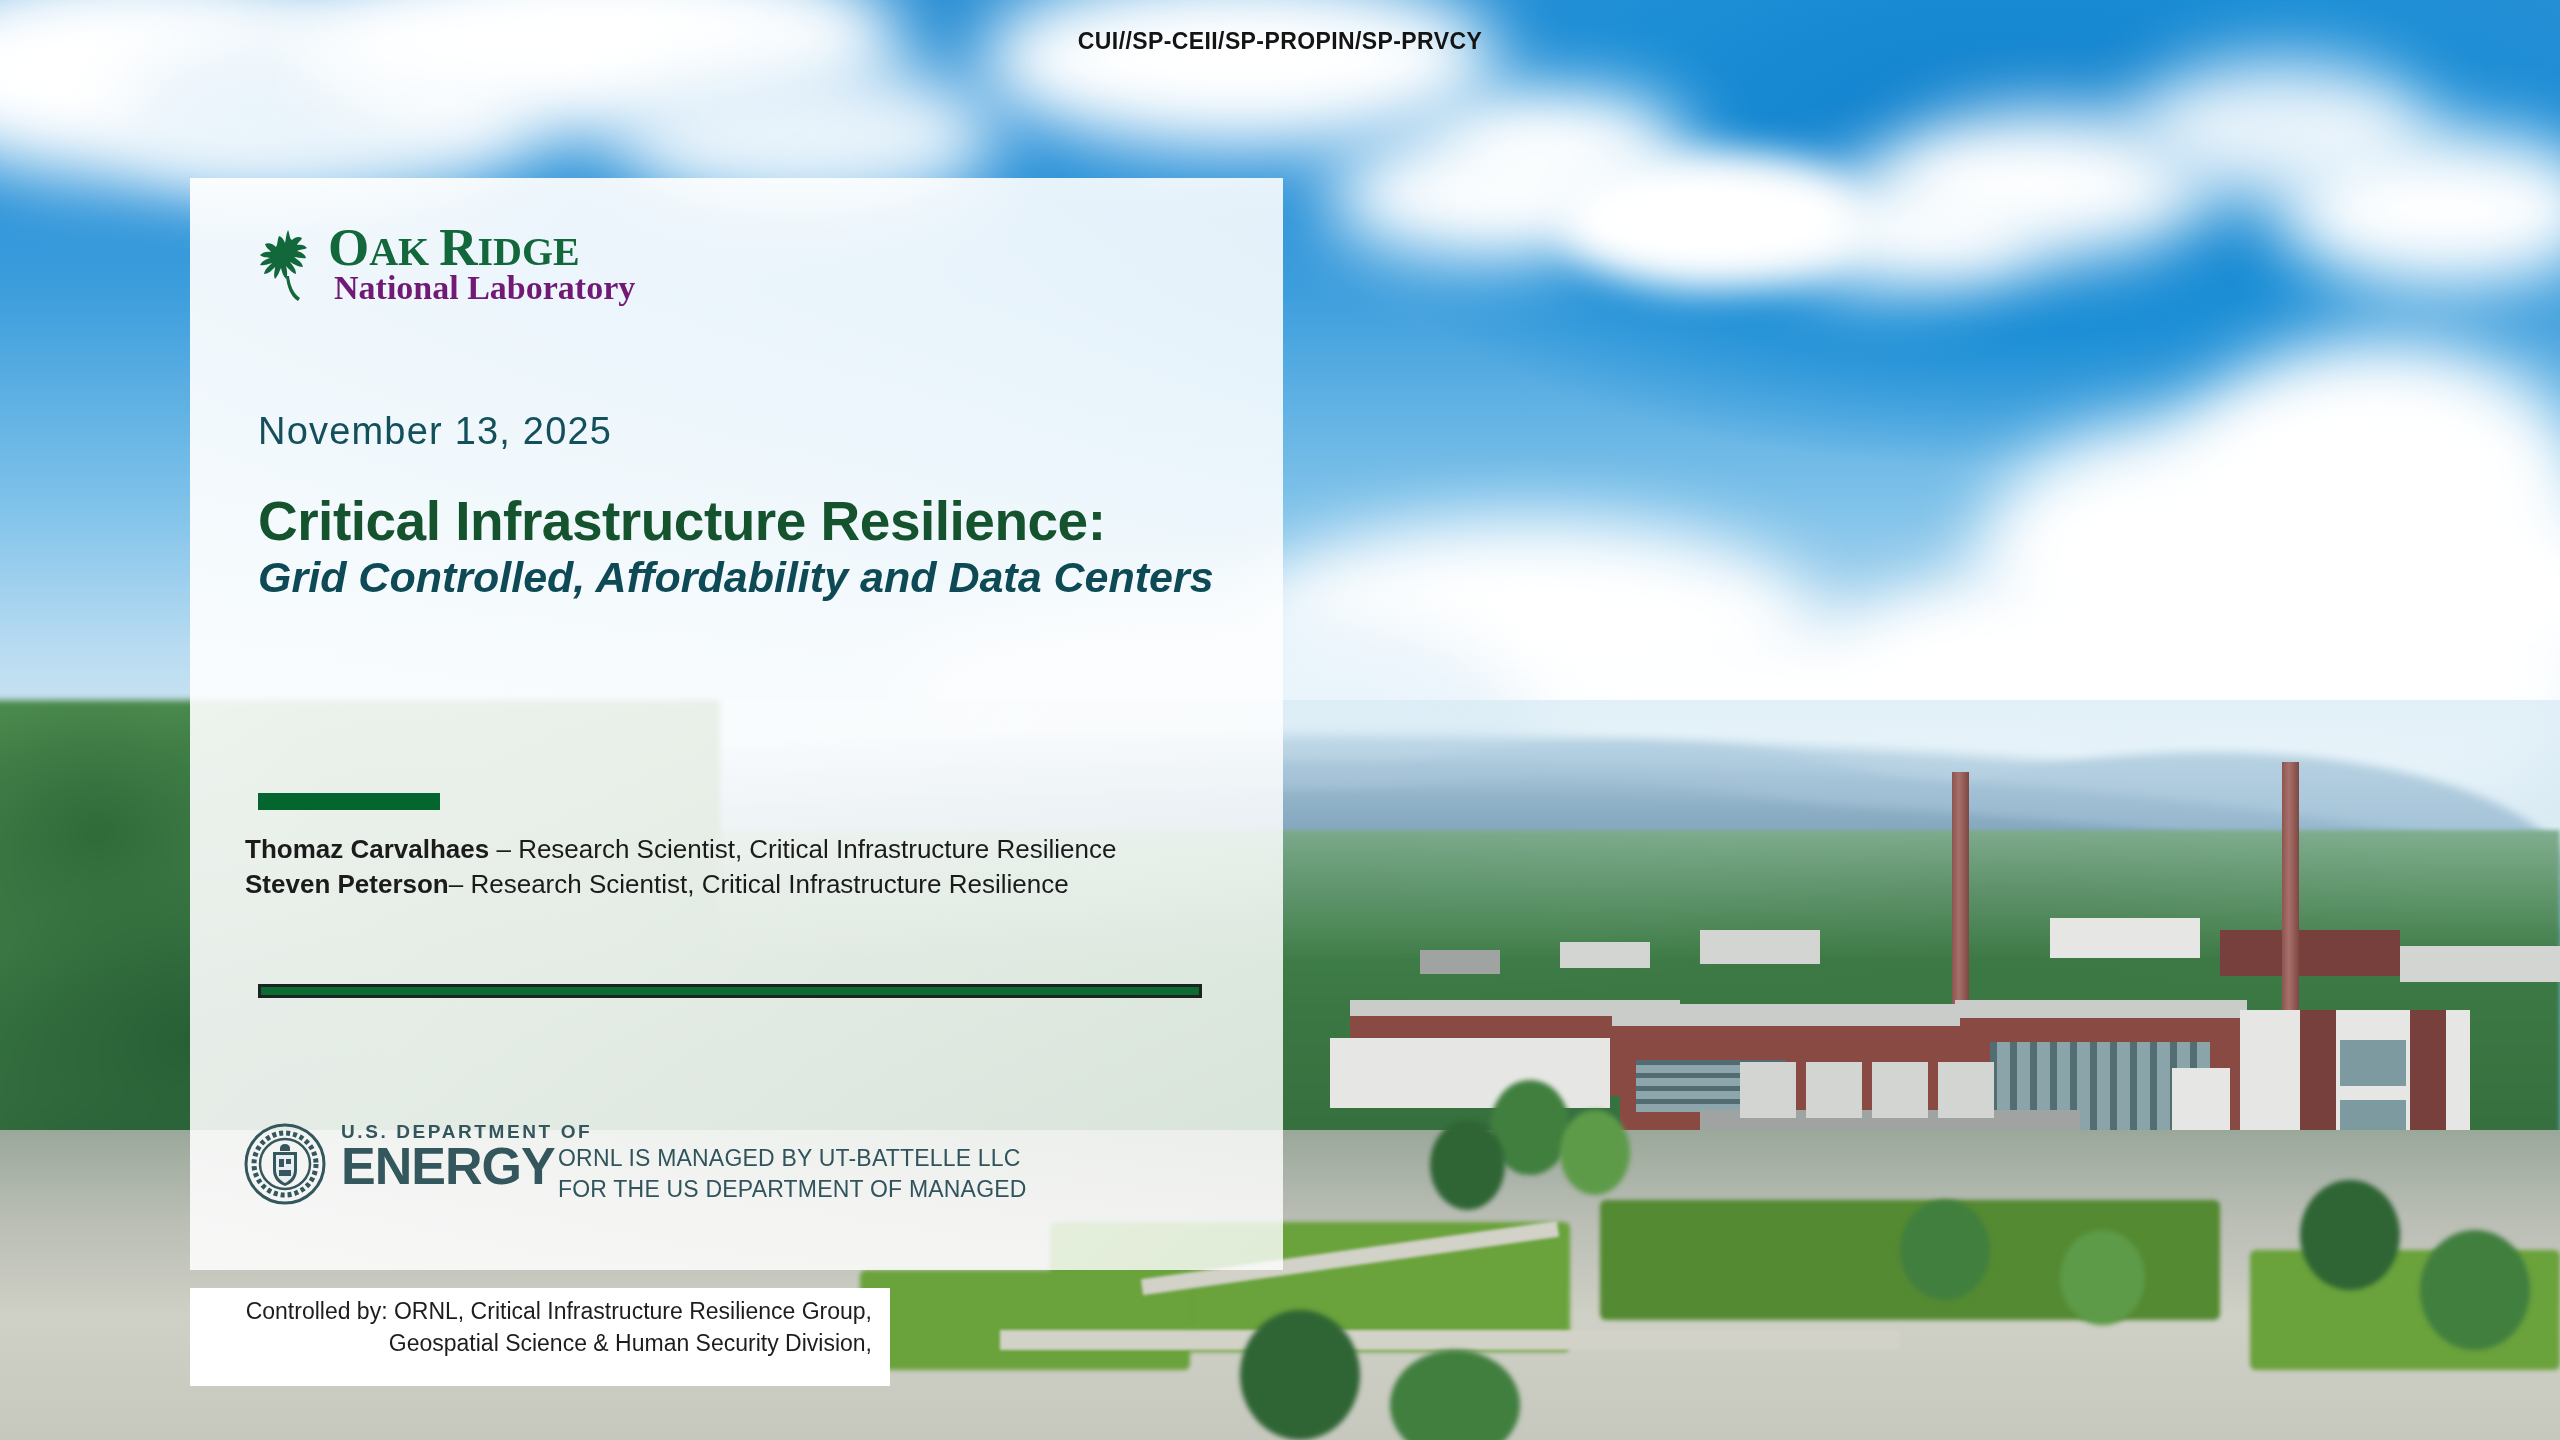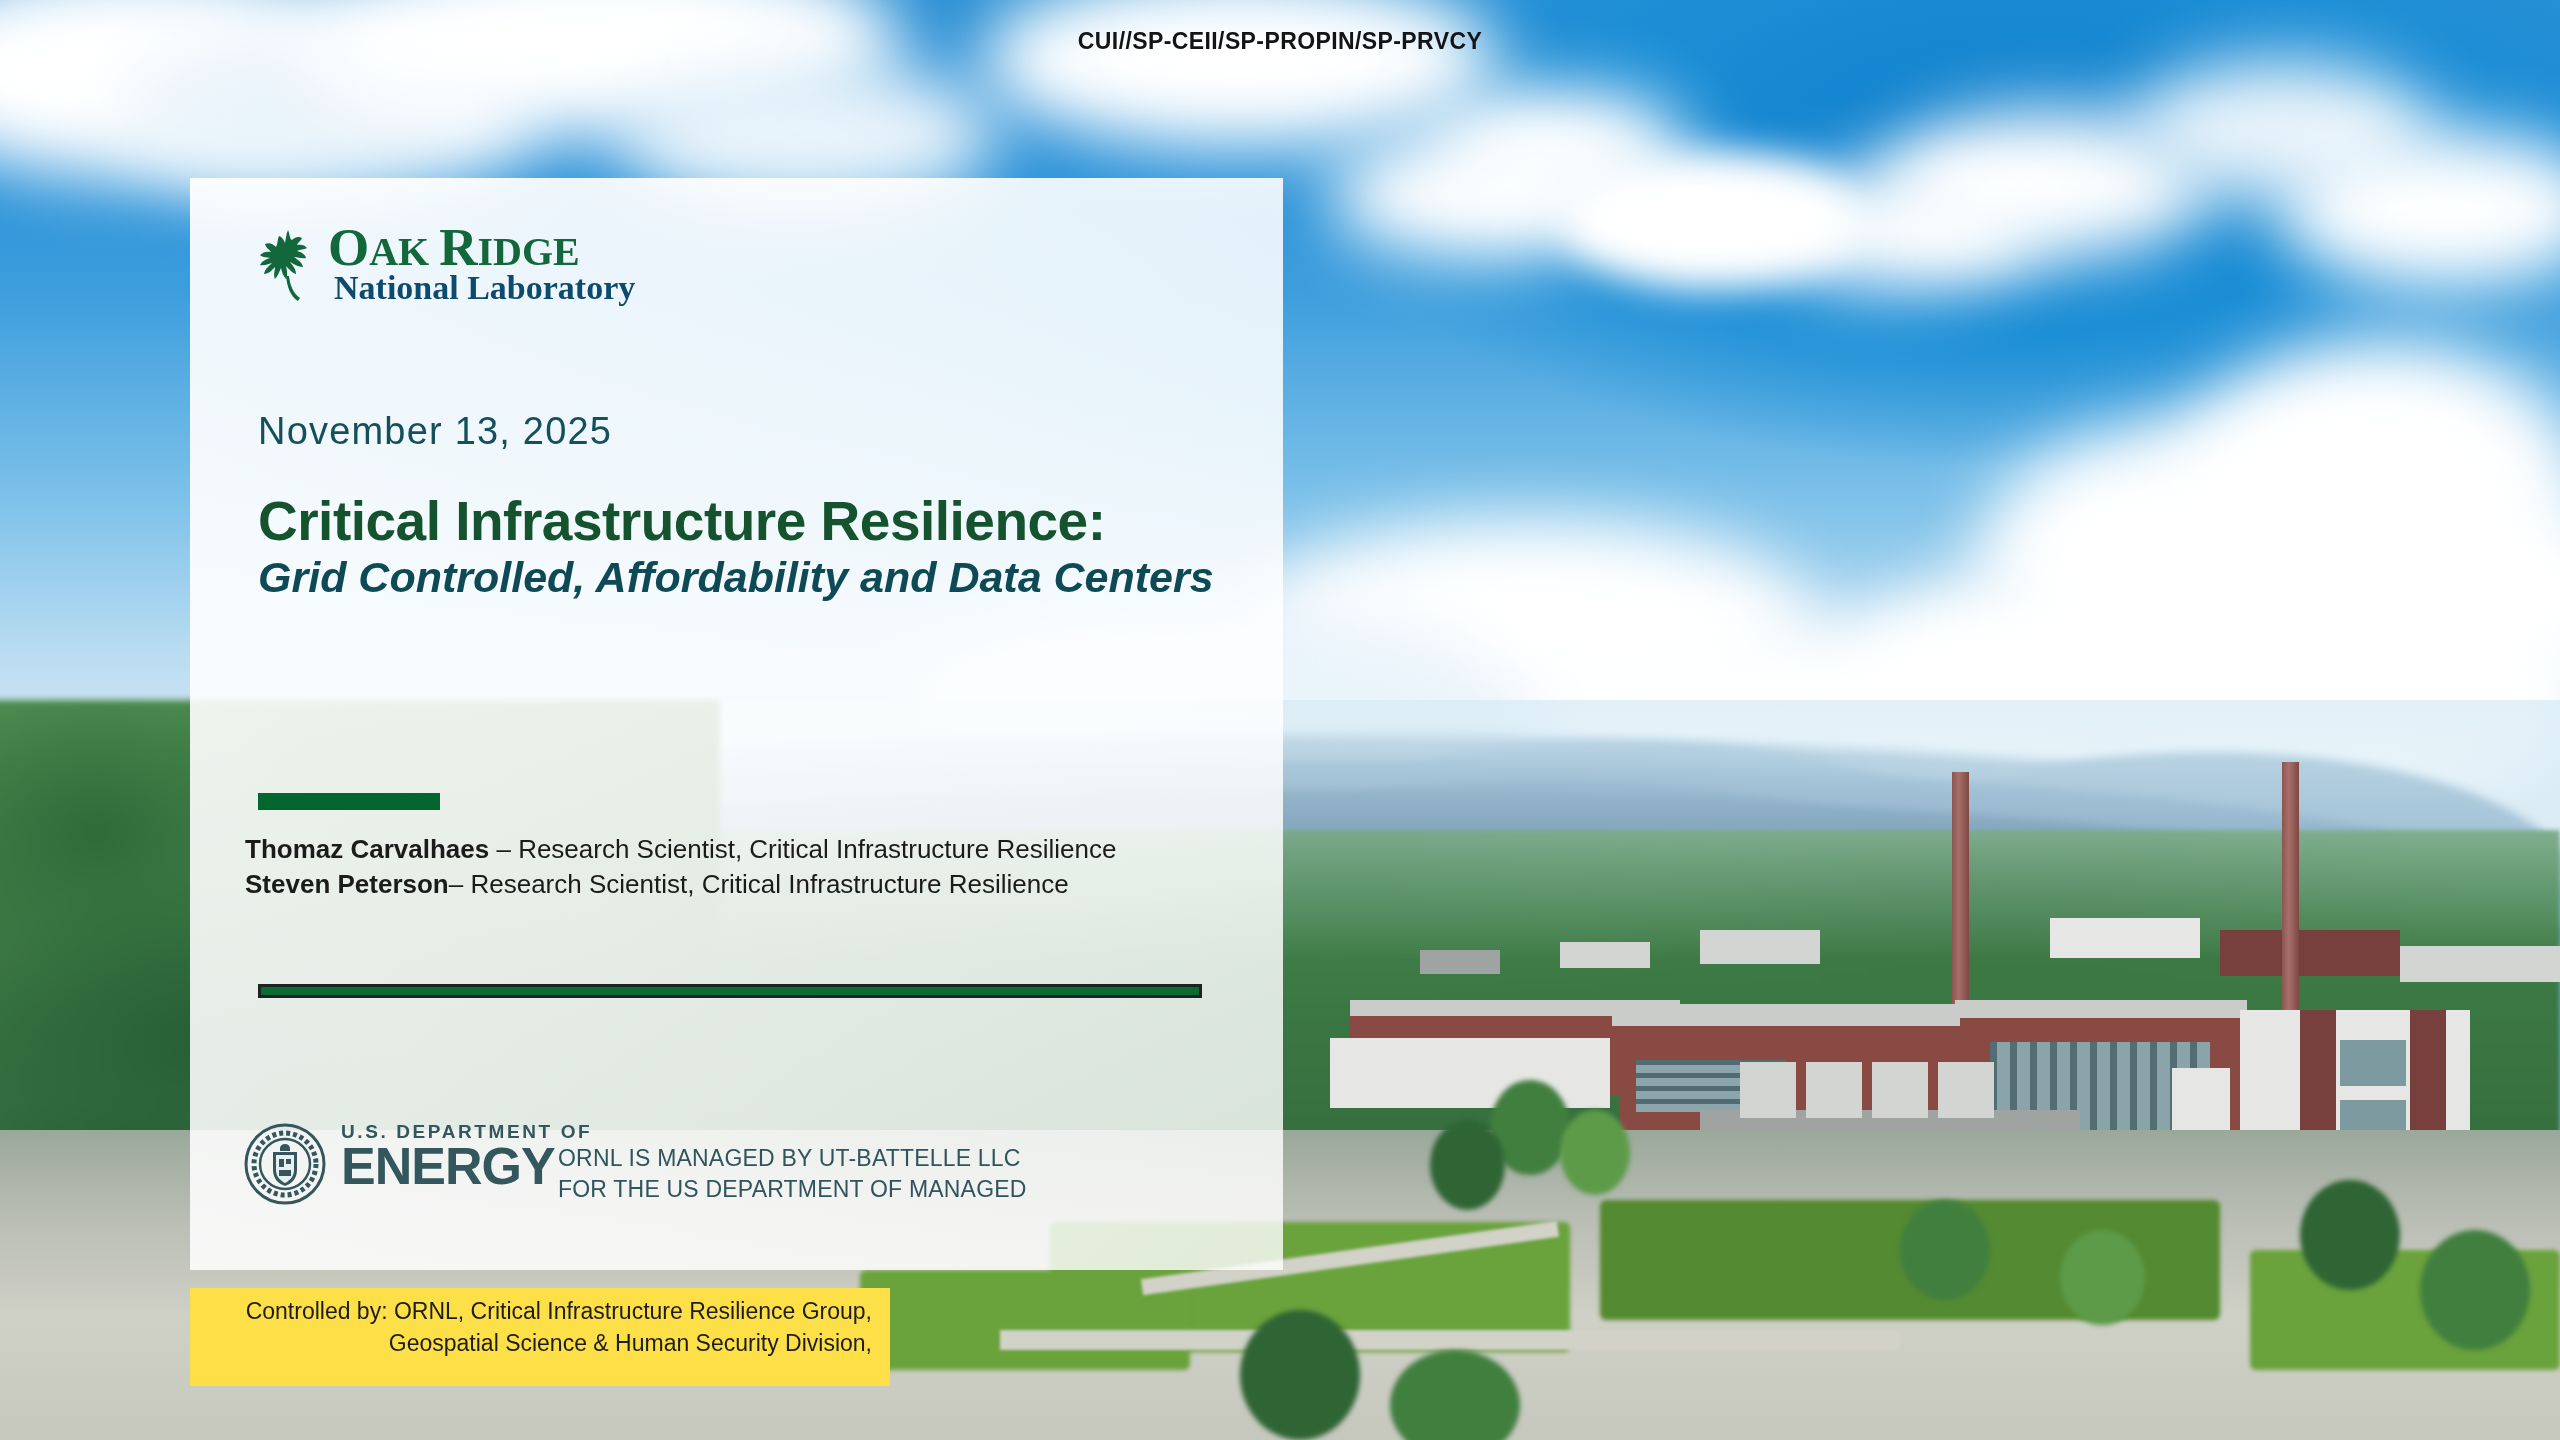--- a/index.html
+++ b/index.html
@@ -220,21 +220,21 @@
     line-height: 0.97;
     letter-spacing: 0px;
     white-space: nowrap;
   }
   .logo-oak .cap { font-size: 53px; }
   .logo-oak .small { font-size: 40px; }
   .logo-natl {
     font-family: "Liberation Serif", serif;
     font-size: 34px;
     font-weight: bold;
-    color: #0c4a6e;
+    color: #701a75;
     line-height: 1.0;
     margin-top: -2px;
     margin-left: 6px;
     white-space: nowrap;
   }
 
   
   .date {
     position: absolute;
     left: 258px;
@@ -343,21 +343,21 @@
     z-index: 12;
   }
 
   
   .footer-box {
     position: absolute;
     left: 190px;
     top: 1288px;
     width: 700px;
     height: 98px;
-    background: #fde047;
+    background: #ffffff;
     z-index: 15;
   }
   .footer-text {
     position: absolute;
     right: 18px;
     top: 8px;
     text-align: right;
     font-size: 23px;
     line-height: 1.38;
     color: #1d1d1d;

